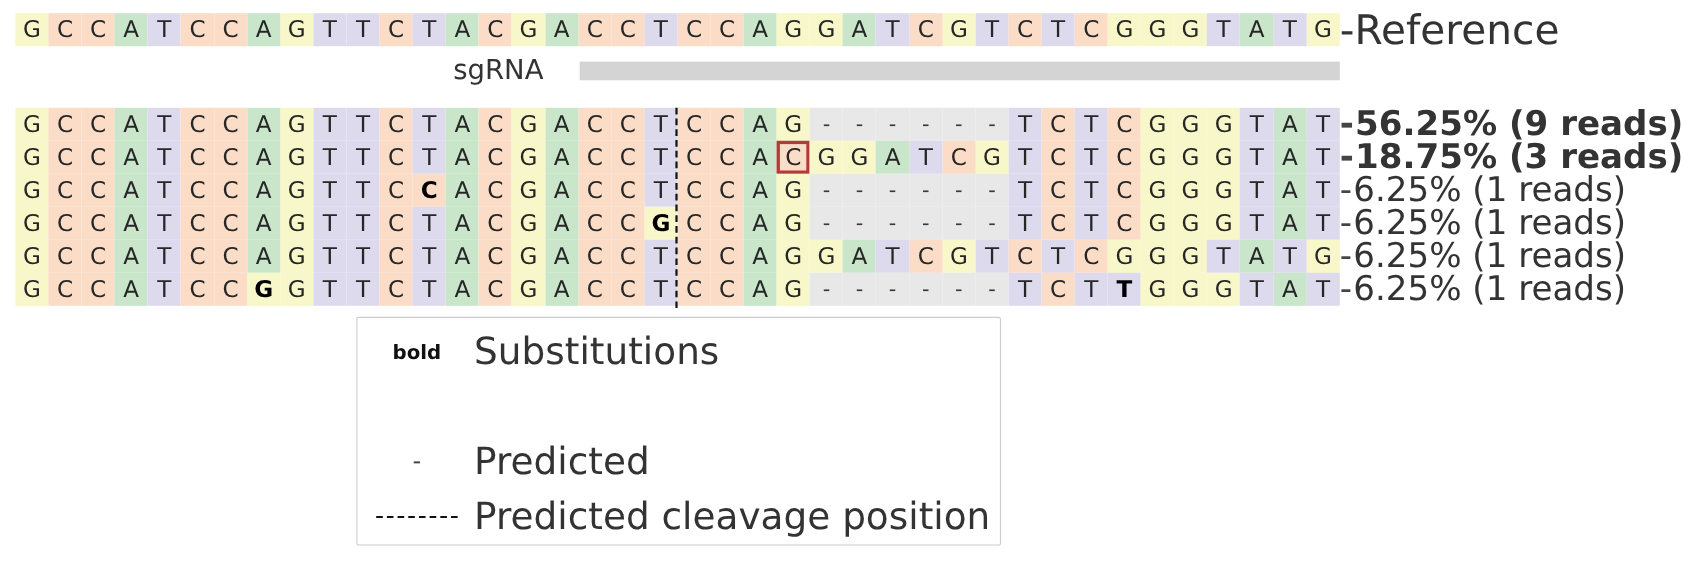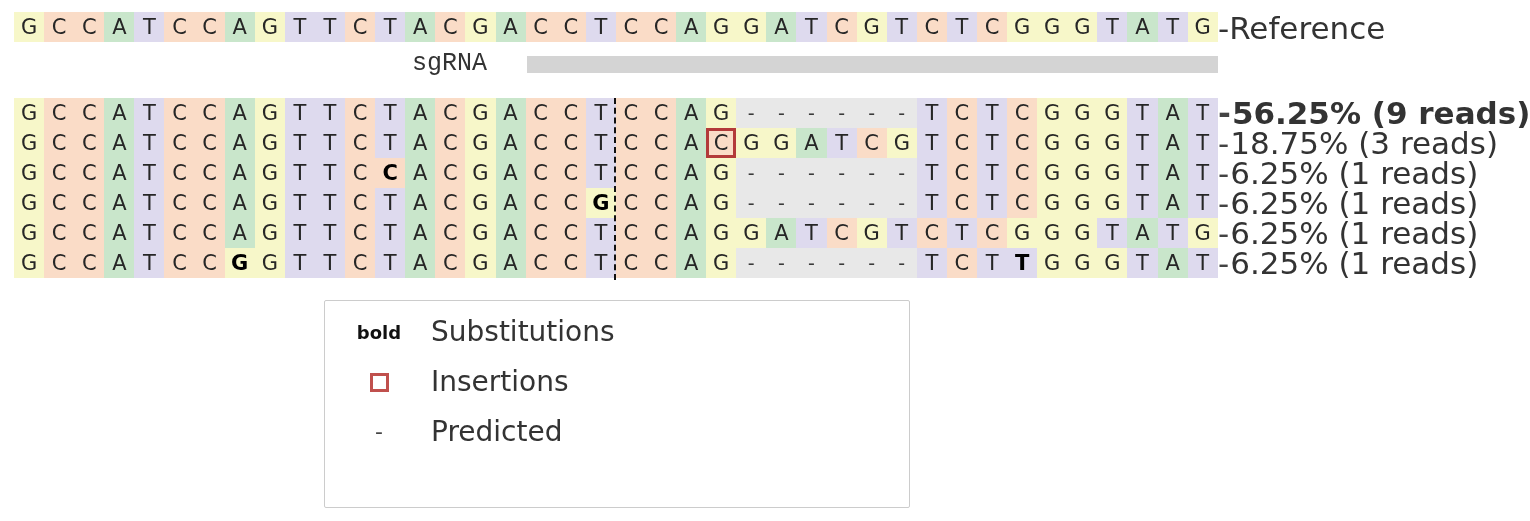--- a/index.html
+++ b/index.html
@@ -73,34 +73,33 @@
     display: inline-block;
     color: #444;
     margin-right: 1px;
   }
   .ref-label {
     position: absolute;
     left: 1218px;
     top: 12px;
     height: 32px;
     line-height: 32px;
-    font-size: 31px;
+    font-size: 37px;
     color: #333333;
     white-space: nowrap;
   }
 
   
   .sgrna-label {
     position: absolute;
     left: 412px;
     top: 50px;
     font-size: 25px;
     color: #333;
     line-height: 28px;
-    font-family: Liberation Mono, monospace;
   }
   .sgrna-bar {
     position: absolute;
     left: 527px;
     top: 56px;
     width: 691px;
     height: 17px;
     background: #d4d4d4;
   }
 
@@ -111,21 +110,21 @@
     top: 98px;
     width: 0;
     height: 182px;
     border-left: 2px dashed #111111;
   }
 
   
   .legend {
     position: absolute;
     left: 324px;
-    top: 300px;
+    top: 288px;
     width: 586px;
     height: 208px;
     background: #ffffff;
     border: 1px solid #cccccc;
     border-radius: 2px;
     box-sizing: border-box;
   }
   .legend-row {
     position: absolute;
     left: 0;
@@ -139,21 +138,21 @@
     height: 50px;
     display: flex;
     align-items: center;
     justify-content: center;
   }
   .legend-text {
     position: absolute;
     left: 106px;
     height: 50px;
     line-height: 50px;
-    font-size: 28px;
+    font-size: 34px;
     color: #333333;
     white-space: nowrap;
   }
   .key-bold {
     font-size: 18px;
     font-weight: bold;
     color: #111;
   }
   .key-ins-box {
     width: 19px;
@@ -180,21 +179,21 @@
   <div class="seq-row" id="ref-row" style="top:12px;"><span class="cell bG">G</span><span class="cell bC">C</span><span class="cell bC">C</span><span class="cell bA">A</span><span class="cell bT">T</span><span class="cell bC">C</span><span class="cell bC">C</span><span class="cell bA">A</span><span class="cell bG">G</span><span class="cell bT">T</span><span class="cell bT">T</span><span class="cell bC">C</span><span class="cell bT">T</span><span class="cell bA">A</span><span class="cell bC">C</span><span class="cell bG">G</span><span class="cell bA">A</span><span class="cell bC">C</span><span class="cell bC">C</span><span class="cell bT">T</span><span class="cell bC">C</span><span class="cell bC">C</span><span class="cell bA">A</span><span class="cell bG">G</span><span class="cell bG">G</span><span class="cell bA">A</span><span class="cell bT">T</span><span class="cell bC">C</span><span class="cell bG">G</span><span class="cell bT">T</span><span class="cell bC">C</span><span class="cell bT">T</span><span class="cell bC">C</span><span class="cell bG">G</span><span class="cell bG">G</span><span class="cell bG">G</span><span class="cell bT">T</span><span class="cell bA">A</span><span class="cell bT">T</span><span class="cell bG">G</span></div>
   <div class="ref-label"><span class="dash">-</span><span>Reference</span></div>
 
   <div class="sgrna-label">sgRNA</div>
   <div class="sgrna-bar"></div>
 
   <div id="allele-rows">
       <div class="seq-row" style="top: 98px;"><span class="cell bG">G</span><span class="cell bC">C</span><span class="cell bC">C</span><span class="cell bA">A</span><span class="cell bT">T</span><span class="cell bC">C</span><span class="cell bC">C</span><span class="cell bA">A</span><span class="cell bG">G</span><span class="cell bT">T</span><span class="cell bT">T</span><span class="cell bC">C</span><span class="cell bT">T</span><span class="cell bA">A</span><span class="cell bC">C</span><span class="cell bG">G</span><span class="cell bA">A</span><span class="cell bC">C</span><span class="cell bC">C</span><span class="cell bT">T</span><span class="cell bC">C</span><span class="cell bC">C</span><span class="cell bA">A</span><span class="cell bG">G</span><span class="cell bD del">-</span><span class="cell bD del">-</span><span class="cell bD del">-</span><span class="cell bD del">-</span><span class="cell bD del">-</span><span class="cell bD del">-</span><span class="cell bT">T</span><span class="cell bC">C</span><span class="cell bT">T</span><span class="cell bC">C</span><span class="cell bG">G</span><span class="cell bG">G</span><span class="cell bG">G</span><span class="cell bT">T</span><span class="cell bA">A</span><span class="cell bT">T</span></div>
       <div class="row-label" style="top: 98px; font-weight: bold;"><span class="dash">-</span><span>56.25% (9 reads)</span></div>
       <div class="seq-row" style="top: 128px;"><span class="cell bG">G</span><span class="cell bC">C</span><span class="cell bC">C</span><span class="cell bA">A</span><span class="cell bT">T</span><span class="cell bC">C</span><span class="cell bC">C</span><span class="cell bA">A</span><span class="cell bG">G</span><span class="cell bT">T</span><span class="cell bT">T</span><span class="cell bC">C</span><span class="cell bT">T</span><span class="cell bA">A</span><span class="cell bC">C</span><span class="cell bG">G</span><span class="cell bA">A</span><span class="cell bC">C</span><span class="cell bC">C</span><span class="cell bT">T</span><span class="cell bC">C</span><span class="cell bC">C</span><span class="cell bA">A</span><span class="cell bC ins">C</span><span class="cell bG">G</span><span class="cell bG">G</span><span class="cell bA">A</span><span class="cell bT">T</span><span class="cell bC">C</span><span class="cell bG">G</span><span class="cell bT">T</span><span class="cell bC">C</span><span class="cell bT">T</span><span class="cell bC">C</span><span class="cell bG">G</span><span class="cell bG">G</span><span class="cell bG">G</span><span class="cell bT">T</span><span class="cell bA">A</span><span class="cell bT">T</span></div>
-      <div class="row-label" style="top: 128px;"><span class="dash">-</span><span>18.75% (3 reads)</span></div>
+      <div class="row-label" style="top: 128px; font-weight: bold;"><span class="dash">-</span><span>18.75% (3 reads)</span></div>
       <div class="seq-row" style="top: 158px;"><span class="cell bG">G</span><span class="cell bC">C</span><span class="cell bC">C</span><span class="cell bA">A</span><span class="cell bT">T</span><span class="cell bC">C</span><span class="cell bC">C</span><span class="cell bA">A</span><span class="cell bG">G</span><span class="cell bT">T</span><span class="cell bT">T</span><span class="cell bC">C</span><span class="cell bC bold">C</span><span class="cell bA">A</span><span class="cell bC">C</span><span class="cell bG">G</span><span class="cell bA">A</span><span class="cell bC">C</span><span class="cell bC">C</span><span class="cell bT">T</span><span class="cell bC">C</span><span class="cell bC">C</span><span class="cell bA">A</span><span class="cell bG">G</span><span class="cell bD del">-</span><span class="cell bD del">-</span><span class="cell bD del">-</span><span class="cell bD del">-</span><span class="cell bD del">-</span><span class="cell bD del">-</span><span class="cell bT">T</span><span class="cell bC">C</span><span class="cell bT">T</span><span class="cell bC">C</span><span class="cell bG">G</span><span class="cell bG">G</span><span class="cell bG">G</span><span class="cell bT">T</span><span class="cell bA">A</span><span class="cell bT">T</span></div>
       <div class="row-label" style="top: 158px;"><span class="dash">-</span><span>6.25% (1 reads)</span></div>
       <div class="seq-row" style="top: 188px;"><span class="cell bG">G</span><span class="cell bC">C</span><span class="cell bC">C</span><span class="cell bA">A</span><span class="cell bT">T</span><span class="cell bC">C</span><span class="cell bC">C</span><span class="cell bA">A</span><span class="cell bG">G</span><span class="cell bT">T</span><span class="cell bT">T</span><span class="cell bC">C</span><span class="cell bT">T</span><span class="cell bA">A</span><span class="cell bC">C</span><span class="cell bG">G</span><span class="cell bA">A</span><span class="cell bC">C</span><span class="cell bC">C</span><span class="cell bG bold">G</span><span class="cell bC">C</span><span class="cell bC">C</span><span class="cell bA">A</span><span class="cell bG">G</span><span class="cell bD del">-</span><span class="cell bD del">-</span><span class="cell bD del">-</span><span class="cell bD del">-</span><span class="cell bD del">-</span><span class="cell bD del">-</span><span class="cell bT">T</span><span class="cell bC">C</span><span class="cell bT">T</span><span class="cell bC">C</span><span class="cell bG">G</span><span class="cell bG">G</span><span class="cell bG">G</span><span class="cell bT">T</span><span class="cell bA">A</span><span class="cell bT">T</span></div>
       <div class="row-label" style="top: 188px;"><span class="dash">-</span><span>6.25% (1 reads)</span></div>
       <div class="seq-row" style="top: 218px;"><span class="cell bG">G</span><span class="cell bC">C</span><span class="cell bC">C</span><span class="cell bA">A</span><span class="cell bT">T</span><span class="cell bC">C</span><span class="cell bC">C</span><span class="cell bA">A</span><span class="cell bG">G</span><span class="cell bT">T</span><span class="cell bT">T</span><span class="cell bC">C</span><span class="cell bT">T</span><span class="cell bA">A</span><span class="cell bC">C</span><span class="cell bG">G</span><span class="cell bA">A</span><span class="cell bC">C</span><span class="cell bC">C</span><span class="cell bT">T</span><span class="cell bC">C</span><span class="cell bC">C</span><span class="cell bA">A</span><span class="cell bG">G</span><span class="cell bG">G</span><span class="cell bA">A</span><span class="cell bT">T</span><span class="cell bC">C</span><span class="cell bG">G</span><span class="cell bT">T</span><span class="cell bC">C</span><span class="cell bT">T</span><span class="cell bC">C</span><span class="cell bG">G</span><span class="cell bG">G</span><span class="cell bG">G</span><span class="cell bT">T</span><span class="cell bA">A</span><span class="cell bT">T</span><span class="cell bG">G</span></div>
       <div class="row-label" style="top: 218px;"><span class="dash">-</span><span>6.25% (1 reads)</span></div>
       <div class="seq-row" style="top: 248px;"><span class="cell bG">G</span><span class="cell bC">C</span><span class="cell bC">C</span><span class="cell bA">A</span><span class="cell bT">T</span><span class="cell bC">C</span><span class="cell bC">C</span><span class="cell bG bold">G</span><span class="cell bG">G</span><span class="cell bT">T</span><span class="cell bT">T</span><span class="cell bC">C</span><span class="cell bT">T</span><span class="cell bA">A</span><span class="cell bC">C</span><span class="cell bG">G</span><span class="cell bA">A</span><span class="cell bC">C</span><span class="cell bC">C</span><span class="cell bT">T</span><span class="cell bC">C</span><span class="cell bC">C</span><span class="cell bA">A</span><span class="cell bG">G</span><span class="cell bD del">-</span><span class="cell bD del">-</span><span class="cell bD del">-</span><span class="cell bD del">-</span><span class="cell bD del">-</span><span class="cell bD del">-</span><span class="cell bT">T</span><span class="cell bC">C</span><span class="cell bT">T</span><span class="cell bT bold">T</span><span class="cell bG">G</span><span class="cell bG">G</span><span class="cell bG">G</span><span class="cell bT">T</span><span class="cell bA">A</span><span class="cell bT">T</span></div>
       <div class="row-label" style="top: 248px;"><span class="dash">-</span><span>6.25% (1 reads)</span></div>
     </div>
 
@@ -202,30 +201,30 @@
 
   <div class="legend">
 
     <div class="legend-row" style="top:6px;">
       <div class="legend-key">
         <span class="key-bold">bold</span>
       </div>
       <div class="legend-text">Substitutions</div>
     </div>
 
-    <div class="legend-row" style="top:56px;">
-      <div class="legend-key">
-        <span class="key-ins-box"></span>
-      </div>
-      <div class="legend-text">Insertions</div>
-    </div>
 
     <div class="legend-row" style="top:106px;">
       <div class="legend-key">
         <span class="key-del">-</span>
       </div>
       <div class="legend-text">Predicted</div>
     </div>
 
+    <div class="legend-row" style="top:156px;">
+      <div class="legend-key">
+        <span class="key-dashed"></span>
+      </div>
+      <div class="legend-text">Predicted cleavage position</div>
+    </div>
 
   </div>
 
 </div>
 
 </body></html>

